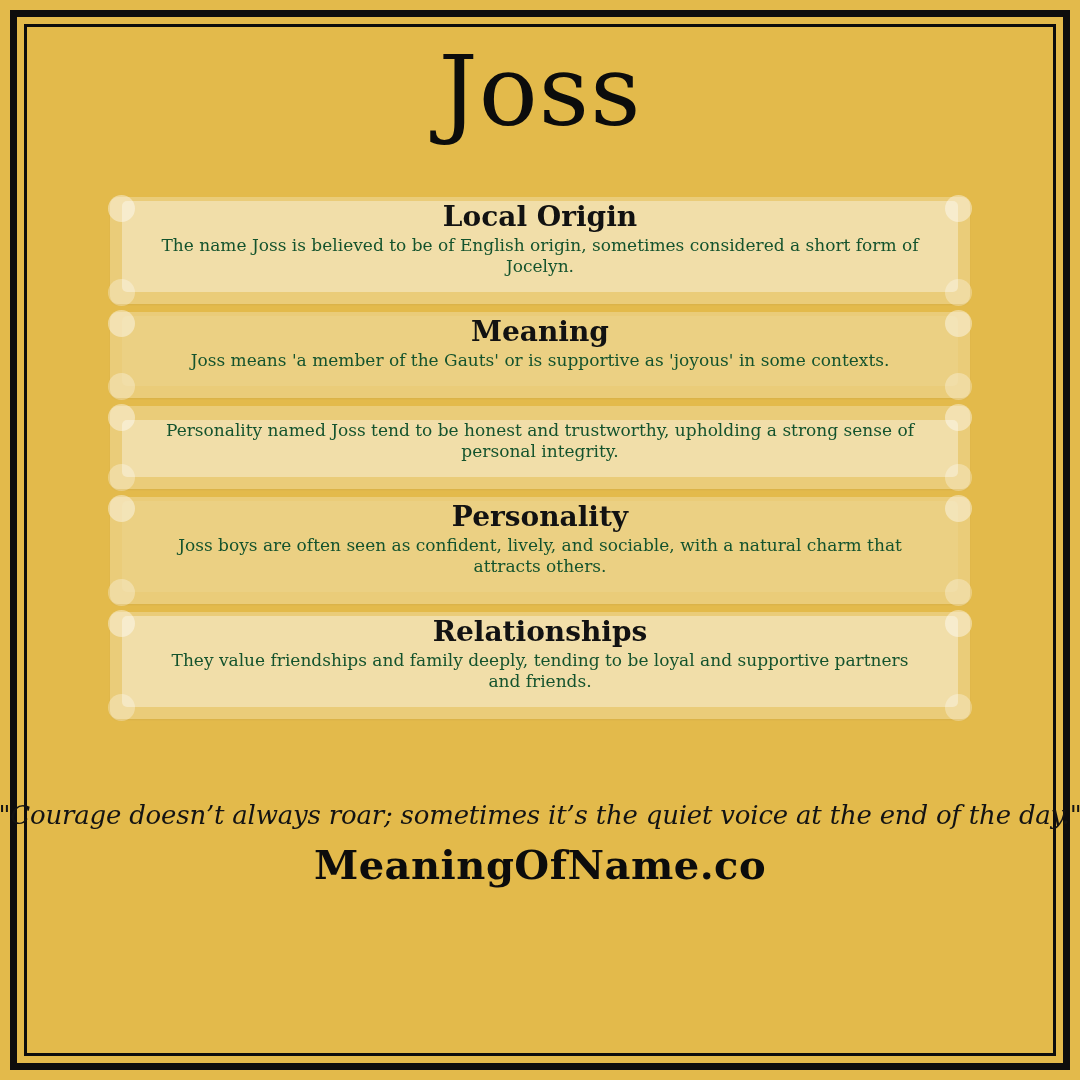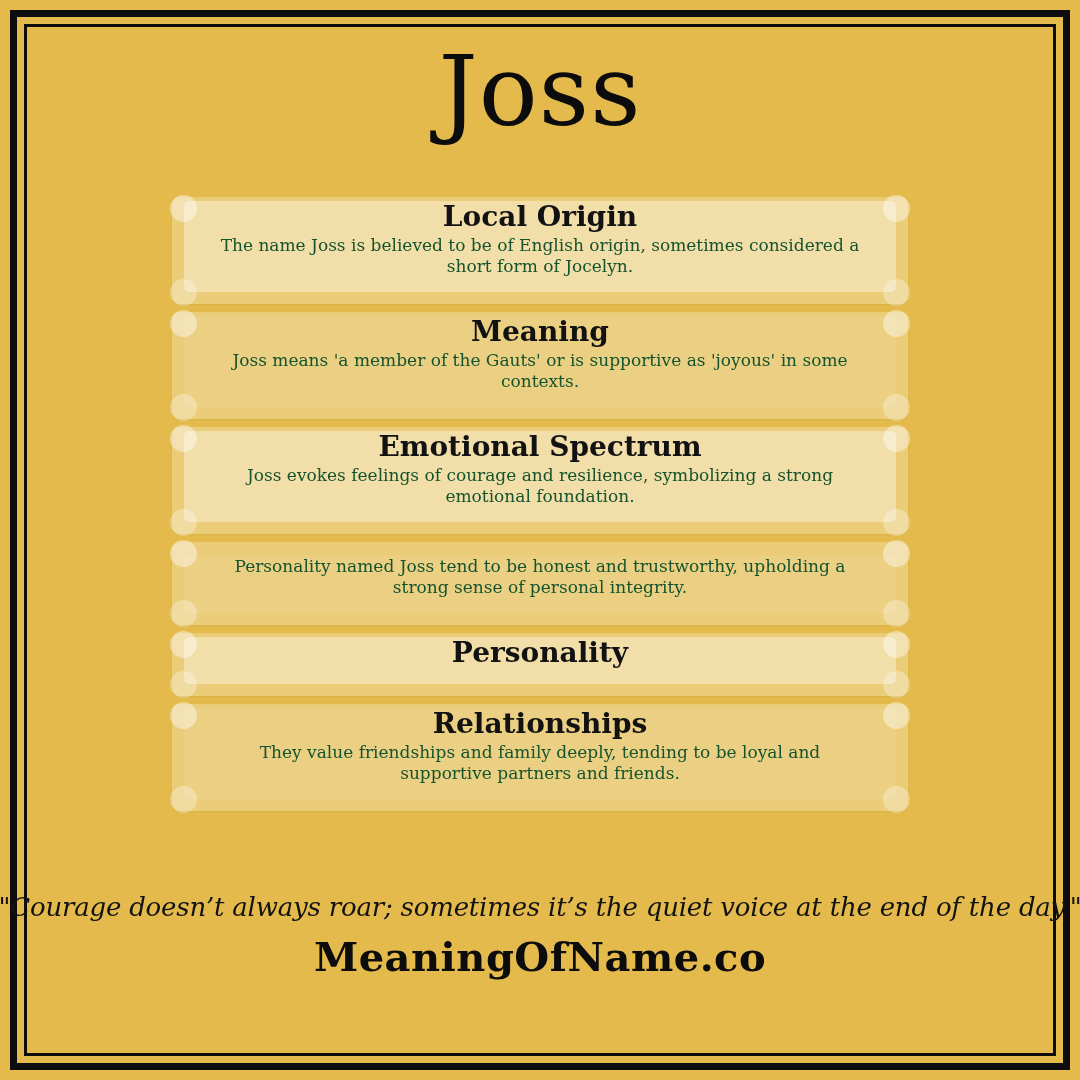--- a/index.html
+++ b/index.html
@@ -39,21 +39,21 @@
   }
   .page-title {
     font-size: 98px;
     line-height: 1.05;
     font-weight: normal;
     color: #0c0c0c;
     margin: 12px 0 0 0;
     letter-spacing: 1px;
   }
   .cards {
-    width: 736px;
+    width: 860px;
     display: flex;
     flex-direction: column;
     gap: 8px;
     margin-top: 54px;
   }
   .card {
     position: relative;
     border-radius: 8px;
     background: rgba(255, 255, 255, 0.26);
     padding: 12px;
@@ -137,48 +137,39 @@
     <span class="dot tl"></span>
     <span class="dot tr"></span>
     <span class="dot bl"></span>
     <span class="dot br"></span>
     <div class="card-inner">
       <h2 class="card-title">Meaning</h2>
       <p class="card-body">Joss means 'a member of the Gauts' or is supportive as 'joyous' in some contexts.</p>
     </div>
   </section>
 
-  <section class="card">
-    <span class="dot tl"></span>
-    <span class="dot tr"></span>
-    <span class="dot bl"></span>
-    <span class="dot br"></span>
-    <div class="card-inner">
-      <h2 class="card-title">Emotional Spectrum</h2>
-      <p class="card-body">Joss evokes feelings of courage and resilience, symbolizing a strong emotional foundation.</p>
-    </div>
-  </section>
 
   <section class="card">
     <span class="dot tl"></span>
     <span class="dot tr"></span>
     <span class="dot bl"></span>
     <span class="dot br"></span>
     <div class="card-inner">
       <p class="card-body">Personality named Joss tend to be honest and trustworthy, upholding a strong sense of personal integrity.</p>
     </div>
   </section>
 
   <section class="card">
     <span class="dot tl"></span>
     <span class="dot tr"></span>
     <span class="dot bl"></span>
     <span class="dot br"></span>
     <div class="card-inner">
       <h2 class="card-title">Personality</h2>
+      <p class="card-body">Joss boys are often seen as confident, lively, and sociable, with a natural charm that attracts others.</p>
     </div>
   </section>
 
   <section class="card">
     <span class="dot tl"></span>
     <span class="dot tr"></span>
     <span class="dot bl"></span>
     <span class="dot br"></span>
     <div class="card-inner">
       <h2 class="card-title">Relationships</h2>

